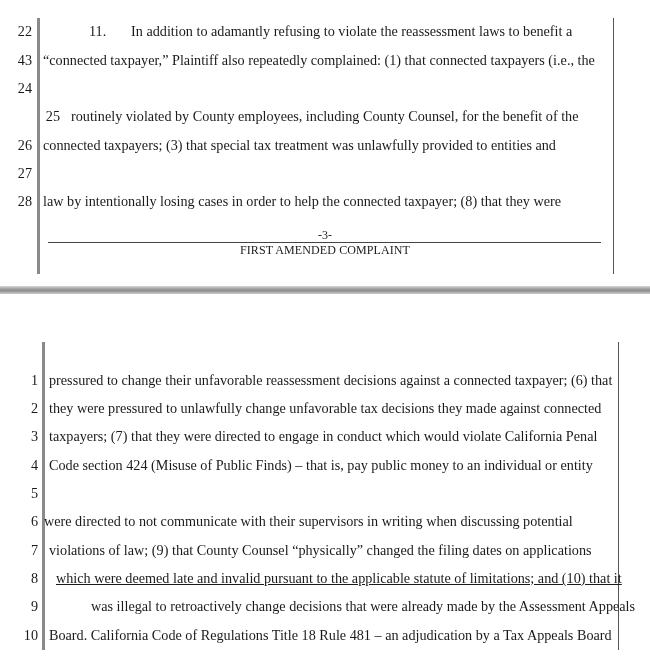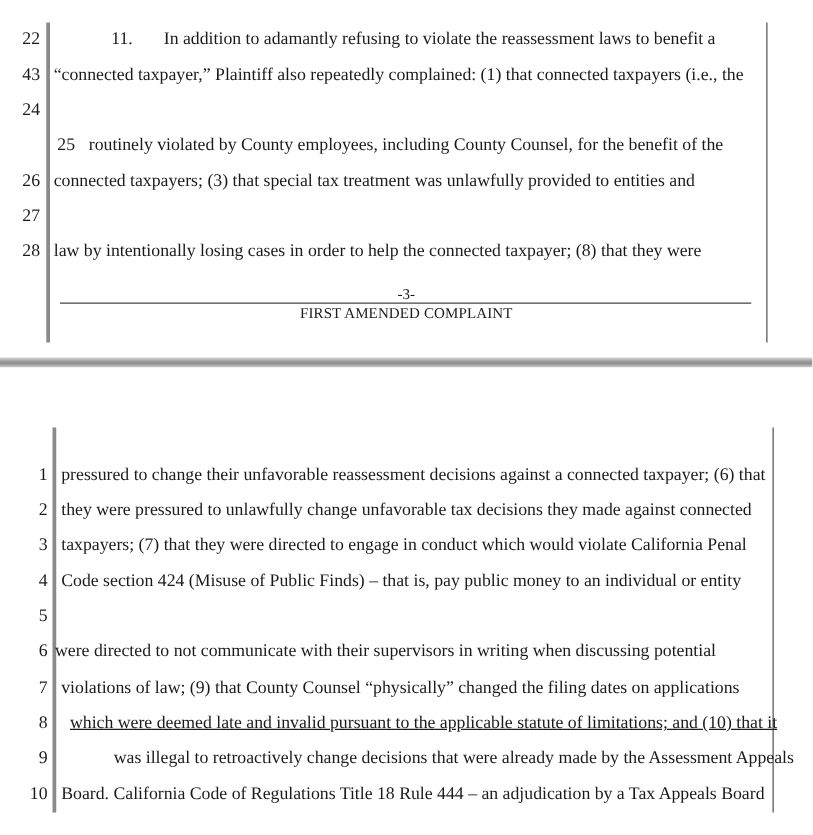--- a/index.html
+++ b/index.html
@@ -101,15 +101,15 @@
   <div class="line" style="top:270px;">
     <span class="ln" style="left:8px;">8</span>
     <span class="txt" style="left:56px;text-decoration:underline;">which were deemed late and invalid pursuant to the applicable statute of limitations; and (10) that it</span>
   </div>
   <div class="line" style="top:298px;">
     <span class="ln" style="left:8px;">9</span>
     <span class="txt" style="left:49px;margin-left:42px;">was illegal to retroactively change decisions that were already made by the Assessment Appeals</span>
   </div>
   <div class="line" style="top:327px;">
     <span class="ln" style="left:8px;">10</span>
-    <span class="txt" style="left:49px;">Board. California Code of Regulations Title 18 Rule 444 – an adjudication by a Tax Appeals Board</span>
+    <span class="txt" style="left:49px;">Board. California Code of Regulations Title 18 Rule 481 – an adjudication by a Tax Appeals Board</span>
   </div>
 </div>
 
 </body></html>

